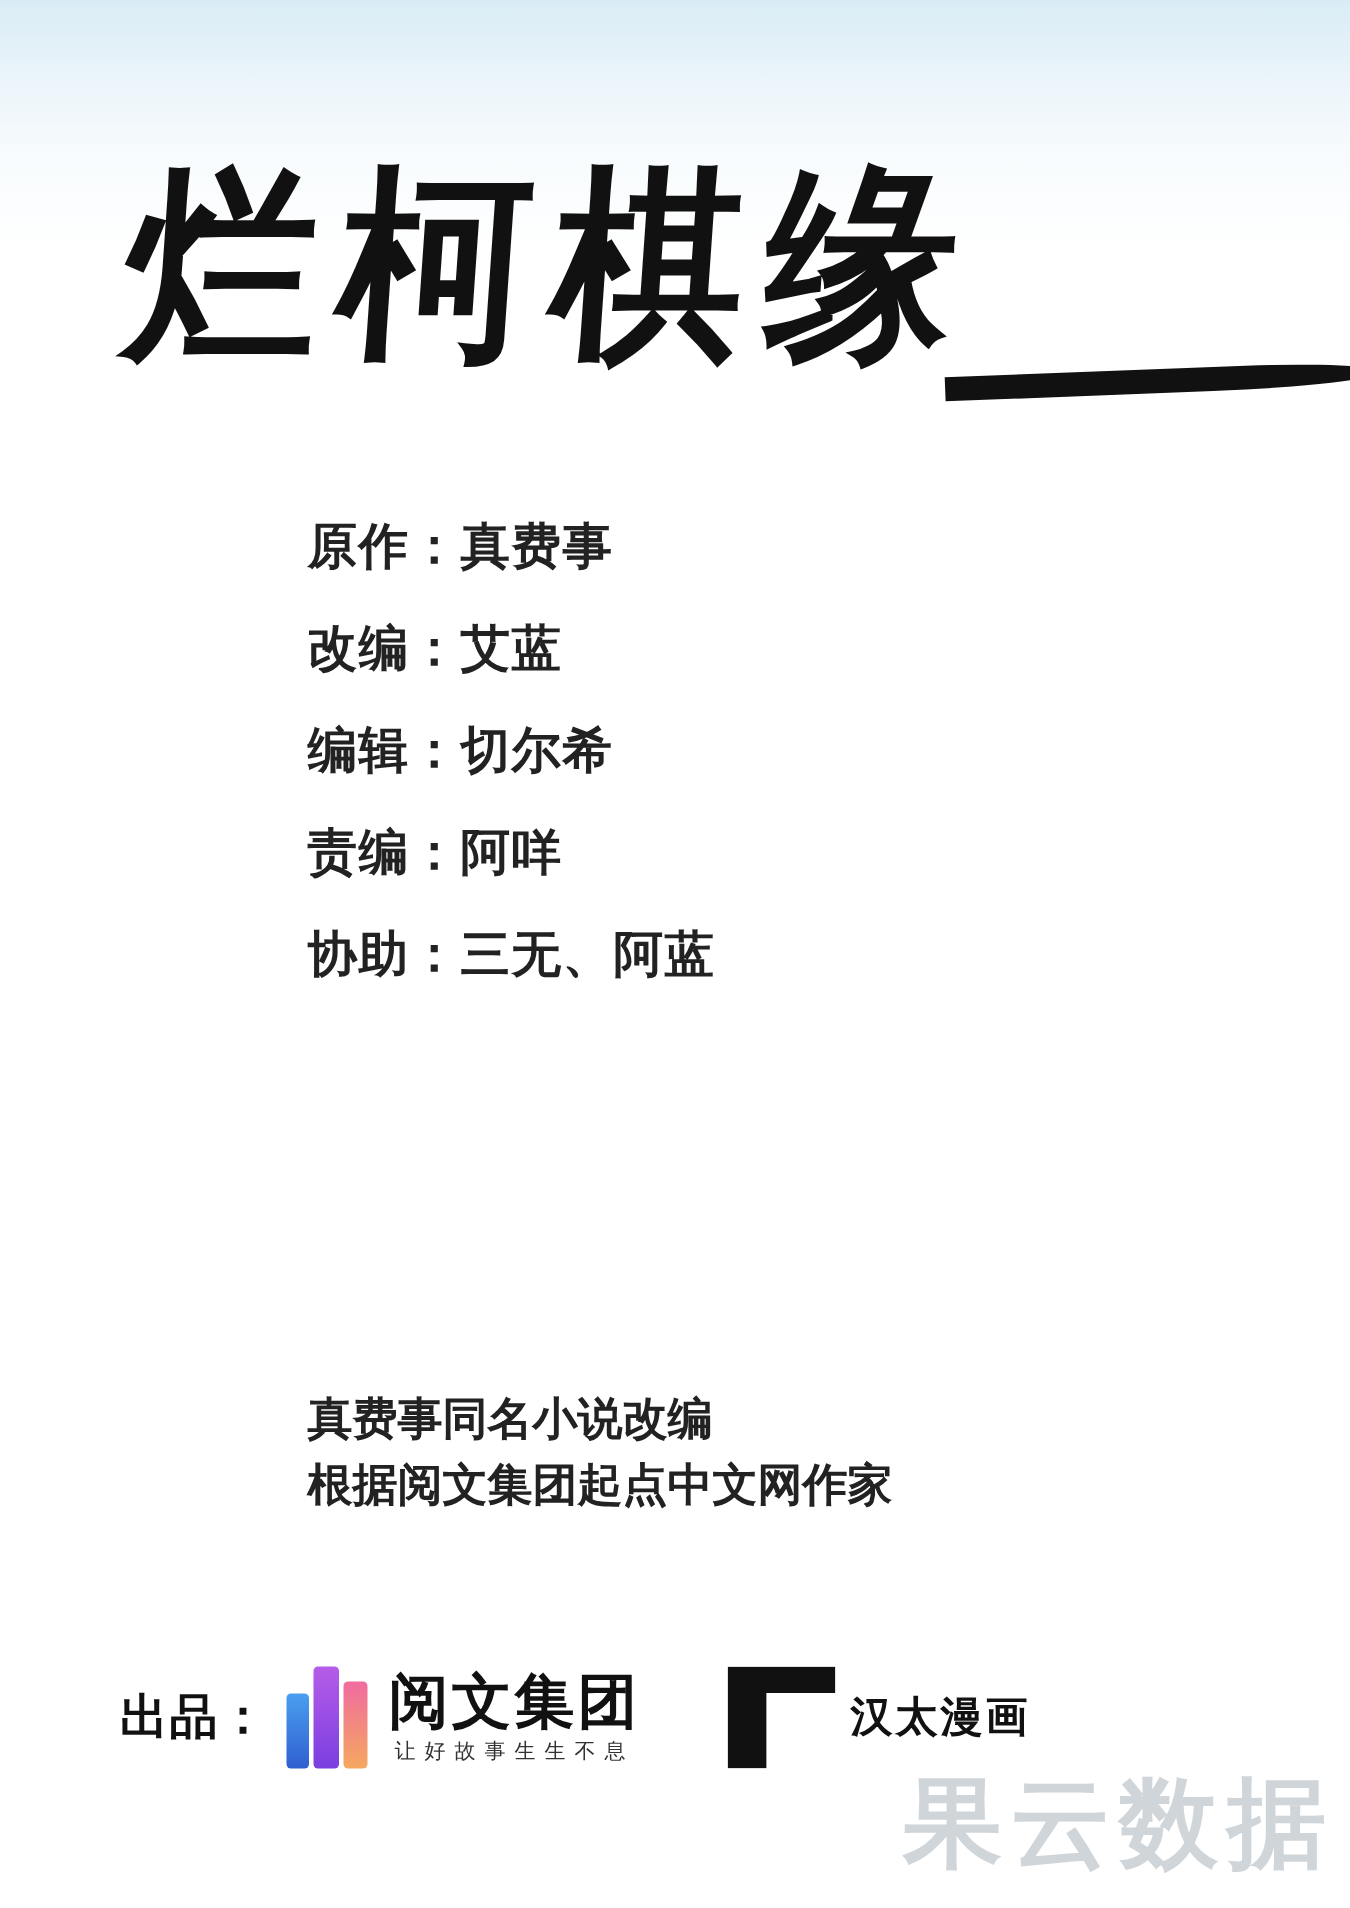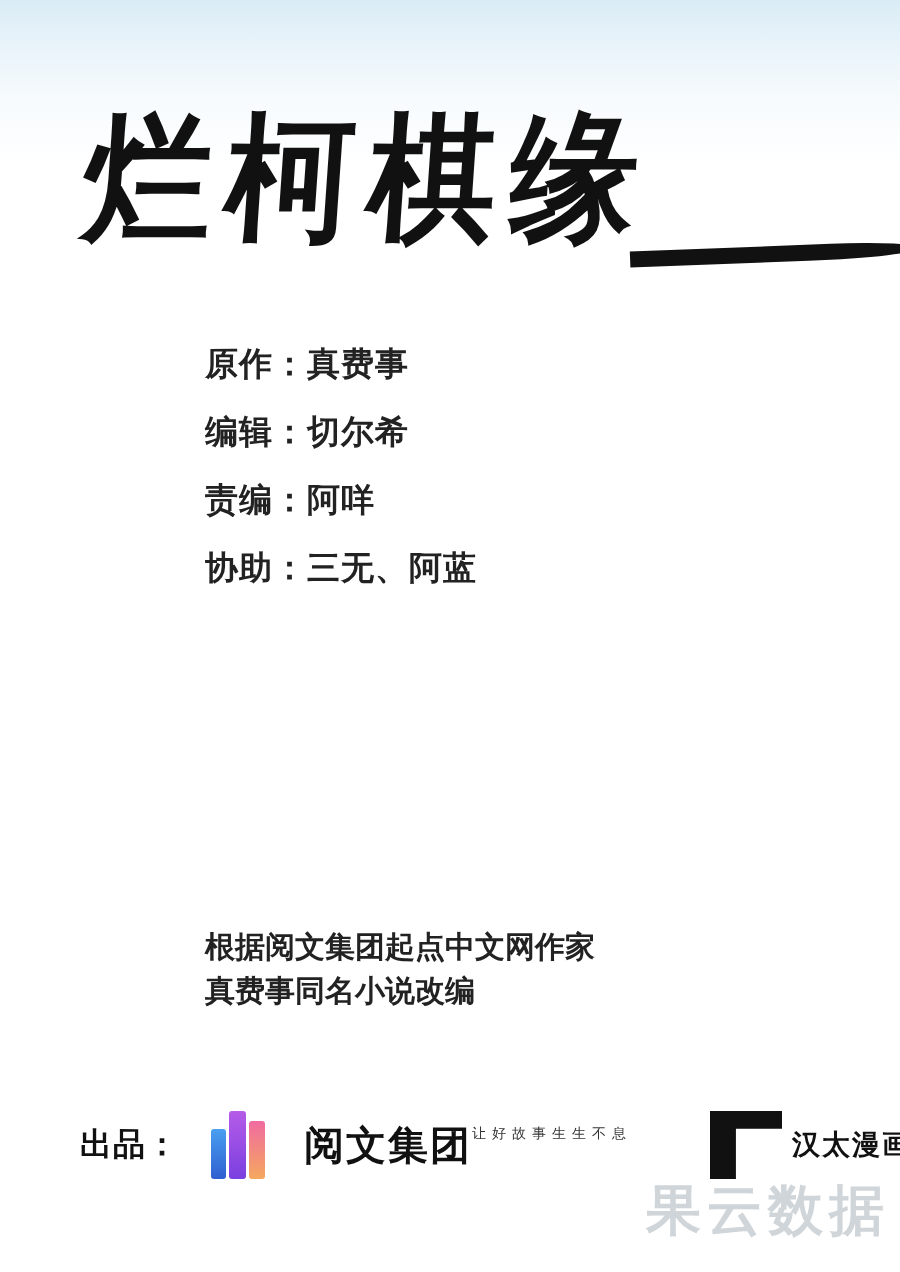--- a/index.html
+++ b/index.html
@@ -104,21 +104,20 @@
 
   
   .publisher-row {
     position: absolute;
     top: 1095px;
     left: 80px;
     width: 760px;
     height: 100px;
     display: flex;
     align-items: center;
-    gap: 20px;
   }
   .publisher-label {
     font-size: 32px;
     font-weight: 700;
     color: #111111;
     letter-spacing: 1px;
     white-space: nowrap;
     margin-right: 12px;
   }
   .logo-yuewen {
@@ -135,23 +134,22 @@
   .yw-mark .bar {
     position: absolute;
     bottom: 0;
     border-radius: 3px;
   }
   .yw-mark .b1 { left: 0;  width: 15px; height: 50px; background: linear-gradient(to bottom,#4a9ff0,#2f5fd0); }
   .yw-mark .b2 { left: 18px; width: 17px; height: 68px; background: linear-gradient(to bottom,#b65ce8,#7a3fe0); }
   .yw-mark .b3 { left: 38px; width: 16px; height: 58px; background: linear-gradient(to bottom,#f06ba0,#f5a85f); }
   .yw-text {
     display: flex;
-    flex-direction: row;
+    flex-direction: column;
     justify-content: flex-start;
-    margin-left: 25px;
   }
   .yw-name {
     font-size: 40px;
     font-weight: 700;
     color: #111111;
     letter-spacing: 2px;
     line-height: 44px;
     white-space: nowrap;
   }
   .yw-slogan {
@@ -194,27 +192,26 @@
   
   .watermark {
     position: absolute;
     right: 10px;
     bottom: 16px;
     text-align: right;
     pointer-events: none;
     user-select: none;
   }
   .wm-cn {
-    font-size: 55px;
+    font-size: 66px;
     font-weight: 700;
     color: rgba(170,178,186,0.55);
     letter-spacing: 6px;
     line-height: 82px;
     white-space: nowrap;
-    font-family: Liberation Mono, monospace;
   }
   .wm-en {
     font-size: 34px;
     font-weight: 700;
     color: #d9443c;
     letter-spacing: 1px;
     line-height: 42px;
     white-space: nowrap;
     margin-top: 4px;
   }
@@ -228,33 +225,36 @@
     <div class="title-text">烂柯棋缘</div>
     <div class="title-stroke"></div>
     <div class="title-stroke s2"></div>
   </div>
 
   <div class="credits">
     <div class="credit-line">
       <span class="role">原作</span><span class="sep">：</span><span class="name">真费事</span>
     </div>
     <div class="credit-line">
+      <span class="role">改编</span><span class="sep">：</span><span class="name">艾蓝</span>
+    </div>
+    <div class="credit-line">
       <span class="role">编辑</span><span class="sep">：</span><span class="name">切尔希</span>
     </div>
     <div class="credit-line">
       <span class="role">责编</span><span class="sep">：</span><span class="name">阿咩</span>
     </div>
     <div class="credit-line">
       <span class="role">协助</span><span class="sep">：</span><span class="name">三无、阿蓝</span>
     </div>
   </div>
 
   <div class="source-note">
+    <div>真费事同名小说改编</div>
     <div>根据阅文集团起点中文网作家</div>
-    <div>真费事同名小说改编</div>
   </div>
 
   <div class="publisher-row">
     <div class="publisher-label">出品：</div>
 
     <div class="logo-yuewen">
       <div class="yw-mark">
         <span class="bar b1"></span>
         <span class="bar b2"></span>
         <span class="bar b3"></span>

